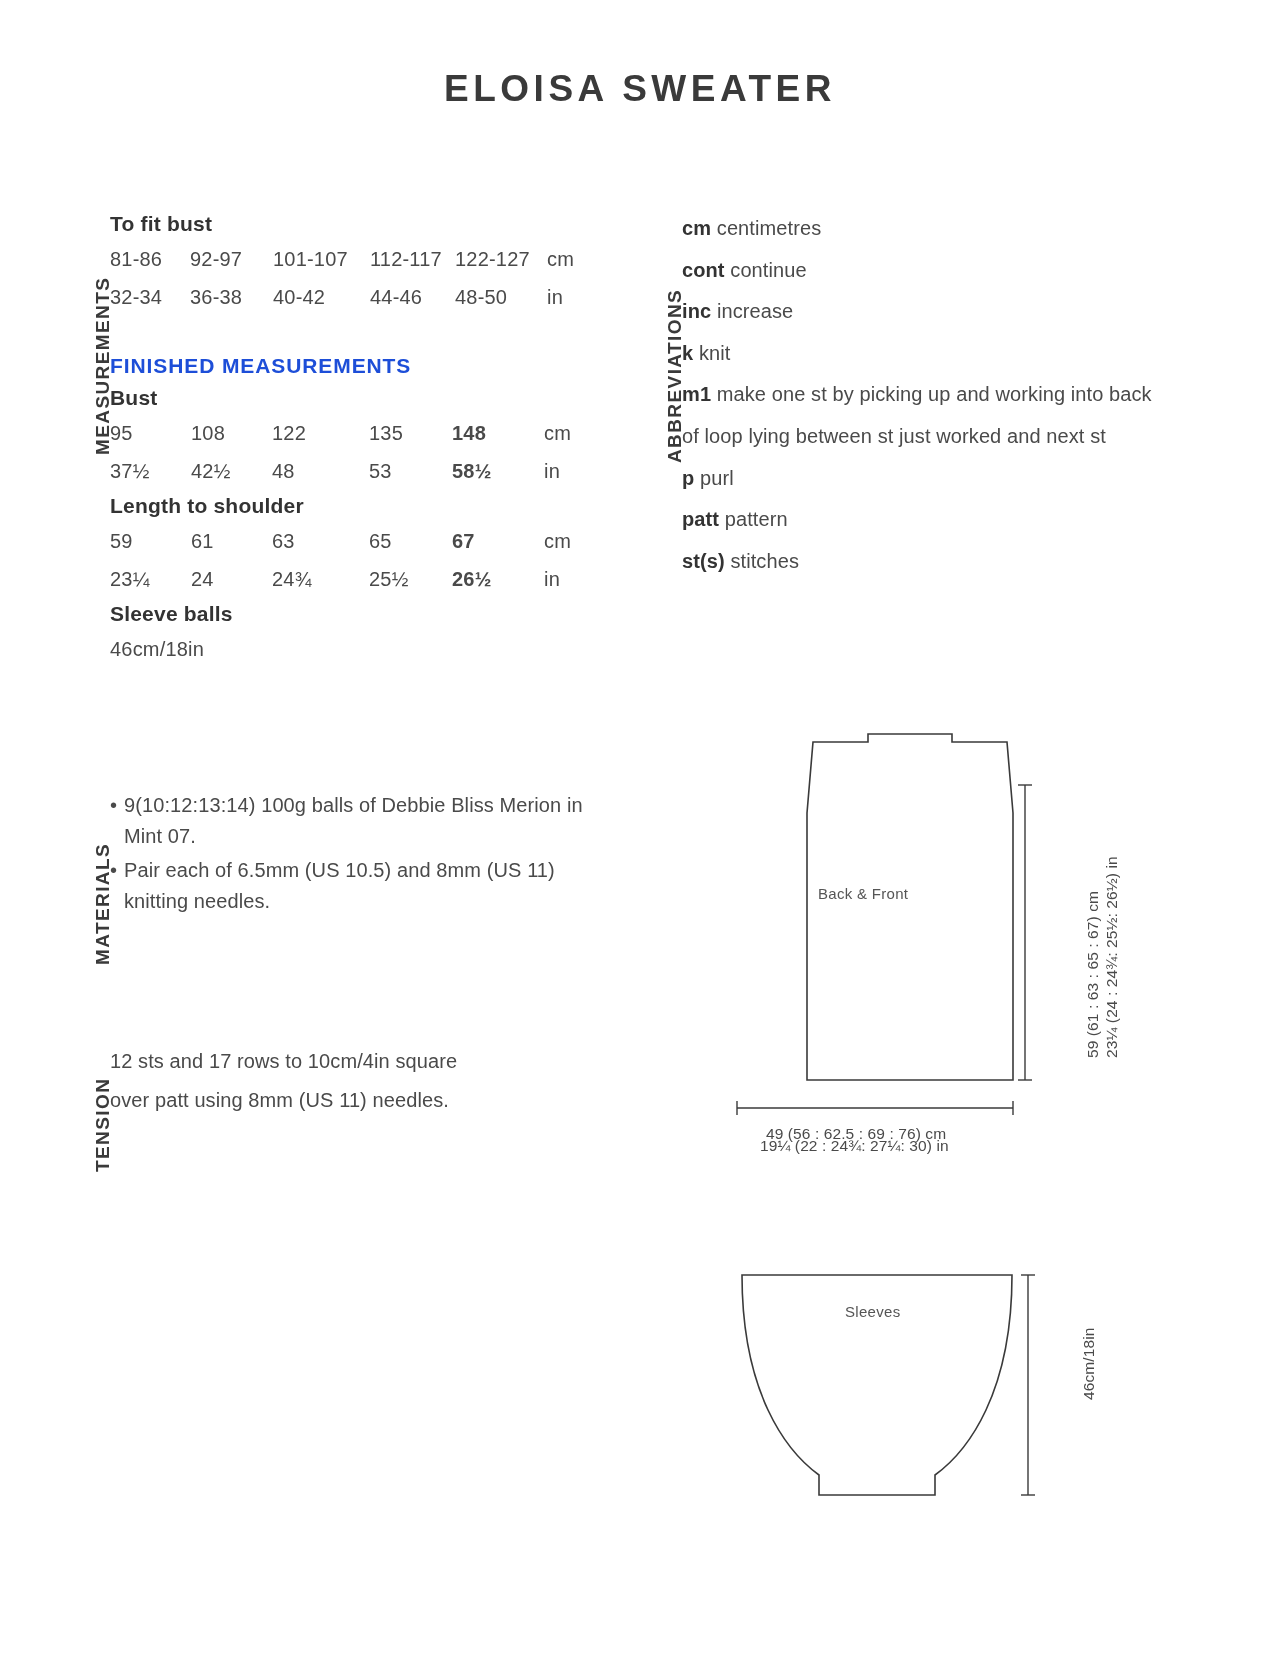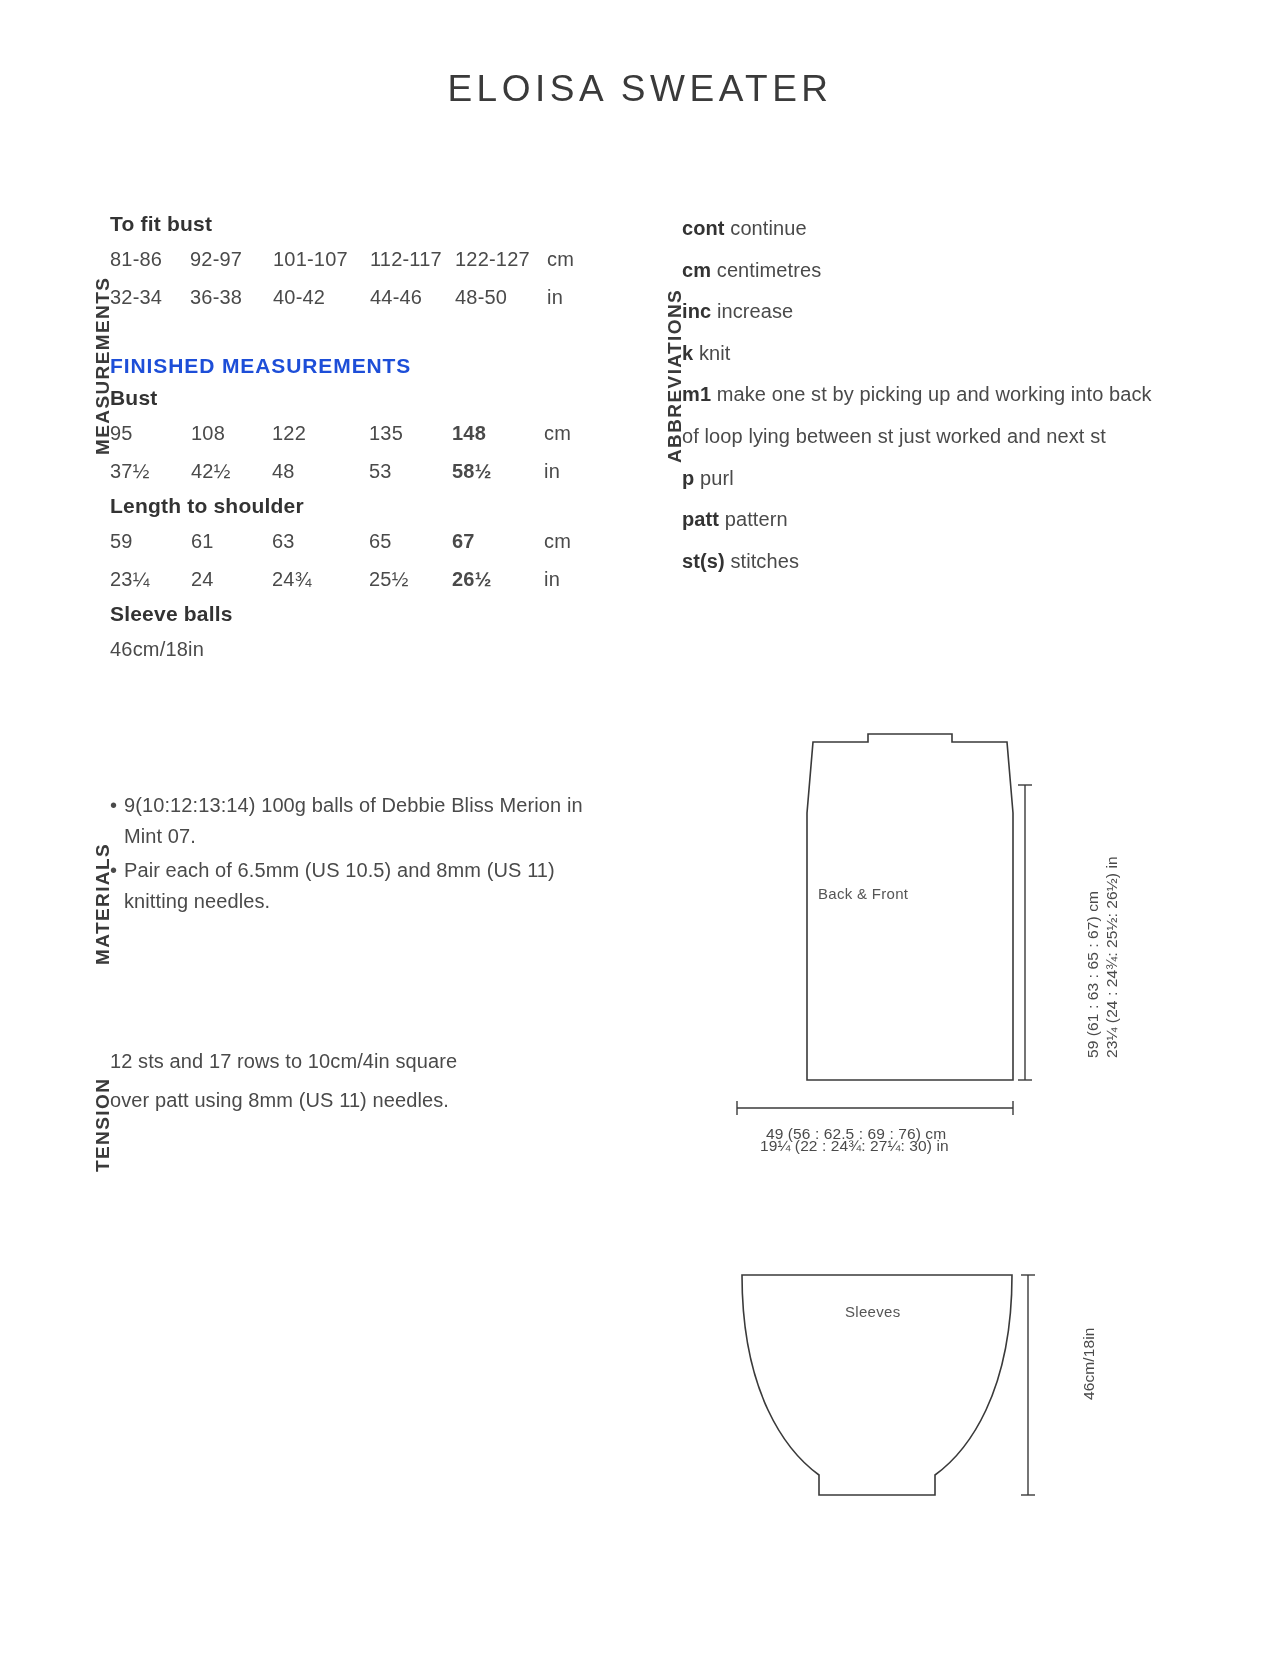--- a/index.html
+++ b/index.html
@@ -18,21 +18,21 @@
   }
 
   
   .page-title {
     position: absolute;
     top: 68px;
     left: 0;
     width: 1280px;
     text-align: center;
     font-size: 37px;
-    font-weight: normal;
+    font-weight: bold;
     letter-spacing: 4.5px;
     color: #3a3a3a;
   }
 
   
   .vlabel {
     position: absolute;
     transform-origin: 0 0;
     transform: rotate(-90deg);
     white-space: nowrap;
@@ -280,26 +280,26 @@
 
 <div class="tension-block">
   <div class="tension-line">12 sts and 17 rows to 10cm/4in square</div>
   <div class="tension-line">over patt using 8mm (US 11) needles.</div>
 </div>
 
 <div class="vlabel" style="left:664px; top:463px;">ABBREVIATIONS</div>
 
 <div class="abbr-block">
   <div class="abbr-line">
+    <b>cm</b>
+    <span>centimetres</span>
+  </div>
+  <div class="abbr-line">
     <b>cont</b>
     <span>continue</span>
-  </div>
-  <div class="abbr-line">
-    <b>cm</b>
-    <span>centimetres</span>
   </div>
   <div class="abbr-line">
     <b>inc</b>
     <span>increase</span>
   </div>
   <div class="abbr-line">
     <b>k</b>
     <span>knit</span>
   </div>
   <div class="abbr-line">

